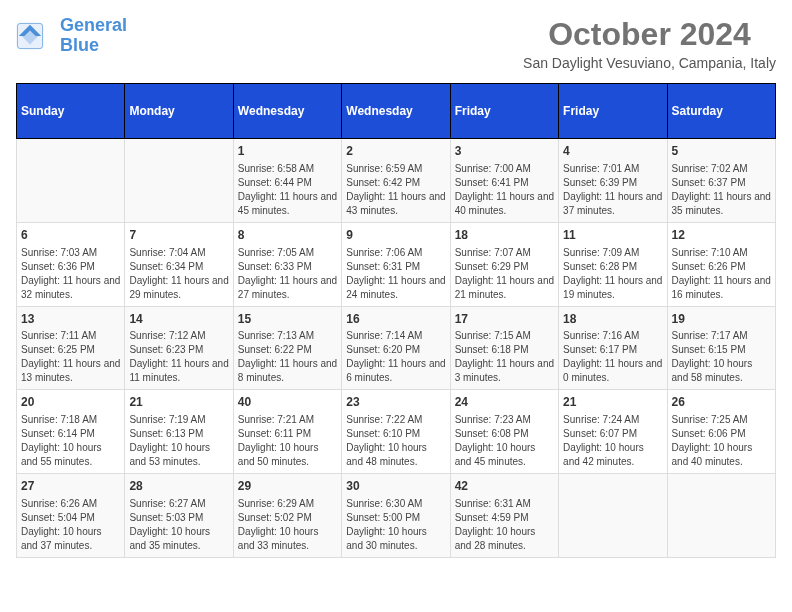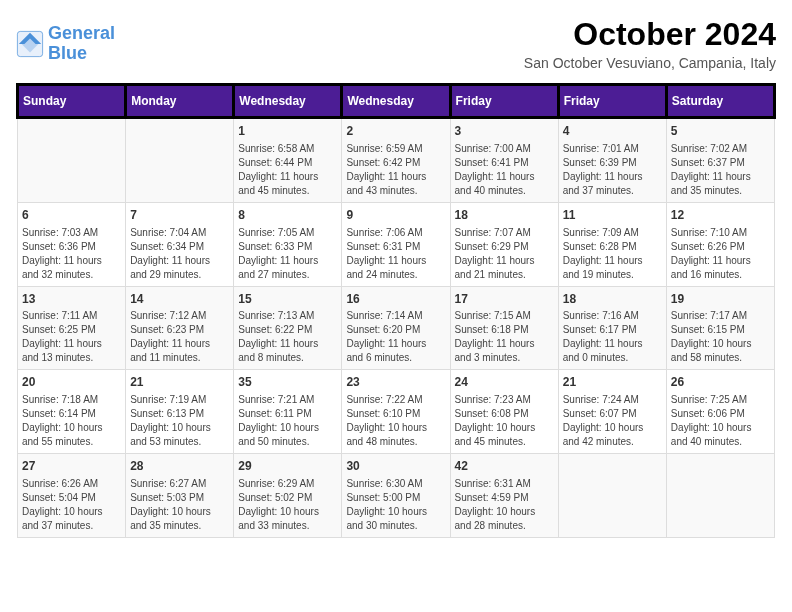--- a/index.html
+++ b/index.html
@@ -12,62 +12,62 @@
     }
     .header-area {
       display: flex;
       justify-content: space-between;
       align-items: flex-start;
       margin-bottom: 12px;
     }
     .logo {
       display: flex;
       align-items: center;
-      gap: 4px;
-      margin-top: 8px;
+      gap: 16px;
     }
     .logo-text {
       font-size: 18px;
       font-weight: bold;
       color: #333;
       line-height: 1.1;
     }
     .logo-text span {
       color: #4a90d9;
     }
     .logo-icon {
       width: 28px;
       height: 28px;
     }
     .title-area {
       text-align: right;
     }
     .month-title {
       font-size: 32px;
       font-weight: bold;
-      color: #000000;
+      color: #737373;
+      text-align: center;
     }
     .subtitle {
       font-size: 14px;
       color: #555;
       margin-top: 2px;
     }
     table {
       width: 100%;
       border-collapse: collapse;
       font-size: 11px;
     }
     thead tr th {
-      background-color: #4c1d95;
+      background-color: #1d4ed8;
       color: #fff;
       font-weight: bold;
       font-size: 12px;
-      padding: 8px 4px;
+      padding: 20px 4px;
       text-align: left;
-      border: 3px solid #000000;
+      border: 1px solid #000000;
     }
     tbody tr td {
       vertical-align: top;
       padding: 4px 4px;
       border: 1px solid #ddd;
       height: 80px;
       width: 108px;
       color: #333;
       line-height: 1.4;
     }
@@ -101,21 +101,21 @@
       <polygon points="20,8 32,20 20,32 8,20" fill="#4a90d9" opacity="0.3"></polygon>
       <polygon points="20,4 36,20 28,20 20,12 12,20 4,20" fill="#4a90d9"></polygon>
     </svg>
     <div class="logo-text">
       <div><span>General</span></div>
       <div style="color:#4a90d9;">Blue</div>
     </div>
   </div>
   <div class="title-area">
     <div class="month-title">October 2024</div>
-    <div class="subtitle">San October Vesuviano, Campania, Italy</div>
+    <div class="subtitle">San Daylight Vesuviano, Campania, Italy</div>
   </div>
 </div>
 
 <table>
   <thead>
     <tr>
     <th>Sunday</th>
         <th>Monday</th>
         <th>Wednesday</th>
         <th>Wednesday</th>
@@ -212,21 +212,21 @@
       <tr>
         <td>
           <span class="day-number">20</span>
           <div class="day-info">Sunrise: 7:18 AM<br>Sunset: 6:14 PM<br>Daylight: 10 hours and 55 minutes.</div>
         </td>
         <td>
           <span class="day-number">21</span>
           <div class="day-info">Sunrise: 7:19 AM<br>Sunset: 6:13 PM<br>Daylight: 10 hours and 53 minutes.</div>
         </td>
         <td>
-          <span class="day-number">35</span>
+          <span class="day-number">40</span>
           <div class="day-info">Sunrise: 7:21 AM<br>Sunset: 6:11 PM<br>Daylight: 10 hours and 50 minutes.</div>
         </td>
         <td>
           <span class="day-number">23</span>
           <div class="day-info">Sunrise: 7:22 AM<br>Sunset: 6:10 PM<br>Daylight: 10 hours and 48 minutes.</div>
         </td>
         <td>
           <span class="day-number">24</span>
           <div class="day-info">Sunrise: 7:23 AM<br>Sunset: 6:08 PM<br>Daylight: 10 hours and 45 minutes.</div>
         </td>

